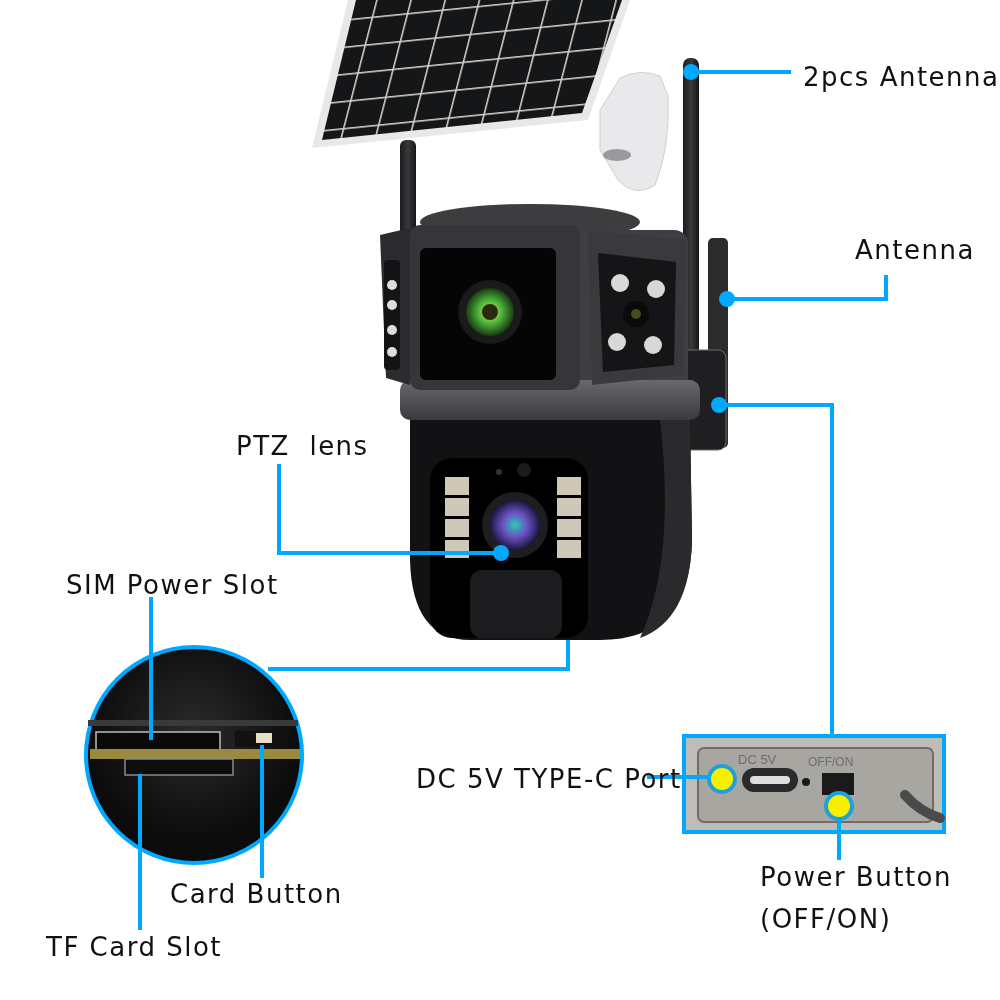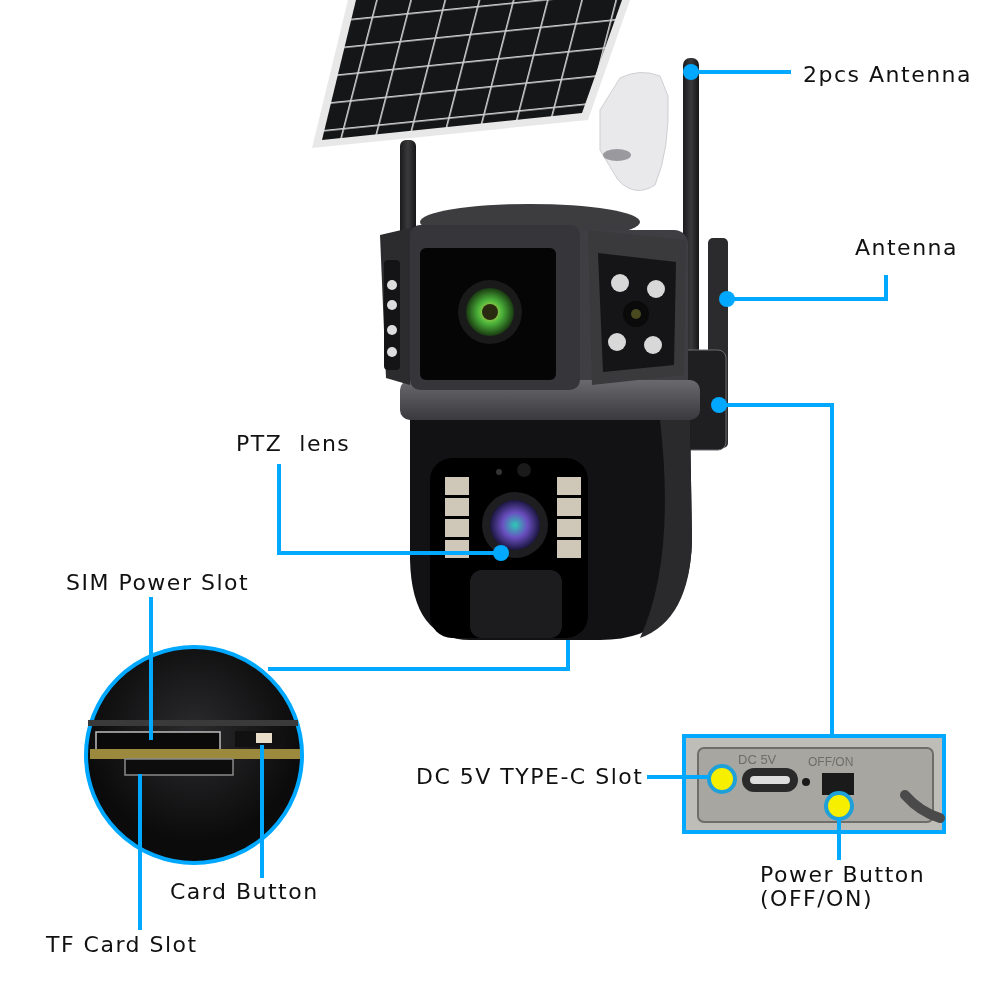--- a/index.html
+++ b/index.html
@@ -1,17 +1,17 @@
 <!DOCTYPE html>
 <html><head>
 <meta charset="utf-8">
 <style>
   html,body{margin:0;padding:0;background:#ffffff;}
   body{width:1000px;height:1000px;position:relative;overflow:hidden;font-family:"DejaVu Sans","Liberation Sans",sans-serif;}
-  .label{position:absolute;color:#111;font-size:22px;letter-spacing:1.5px;white-space:nowrap;line-height:1;}
+  .label{position:absolute;color:#111;font-size:26px;letter-spacing:1.5px;white-space:nowrap;line-height:1;}
   .label.center{}
   .line{position:absolute;background:#00a8ff;}
   .dot{position:absolute;width:16px;height:16px;border-radius:50%;background:#00a8ff;margin:-8px 0 0 -8px;}
   svg{position:absolute;left:0;top:0;}
 </style>
 </head>
 <body>
 
 <svg width="1000" height="1000" viewBox="0 0 1000 1000">
   <defs>
@@ -171,17 +171,17 @@
 <div class="line" style="left:647px;top:775px;width:62px;height:4px"></div>
 
 <div class="line" style="left:837px;top:818px;width:4px;height:42px"></div>
 
 <div class="label" style="left:803px;top:64px">2pcs Antenna</div>
 <div class="label" style="left:855px;top:237px">Antenna</div>
 <div class="label" style="left:236px;top:433px;white-space:pre">PTZ  lens</div>
 <div class="label" style="left:66px;top:572px">SIM Power Slot</div>
 <div class="label" style="left:170px;top:881px">Card Button</div>
 <div class="label" style="left:46px;top:934px">TF Card Slot</div>
-<div class="label" style="left:416px;top:766px">DC 5V TYPE-C Slot</div>
+<div class="label" style="left:416px;top:766px">DC 5V TYPE-C Port</div>
 <div class="label center" style="left:760px;top:864px;width:172px">
   <div>Power Button</div>
-  <div style="margin-top:2px">(OFF/ON)</div>
+  <div style="margin-top:16px">(OFF/ON)</div>
 </div>
 
 </body></html>

